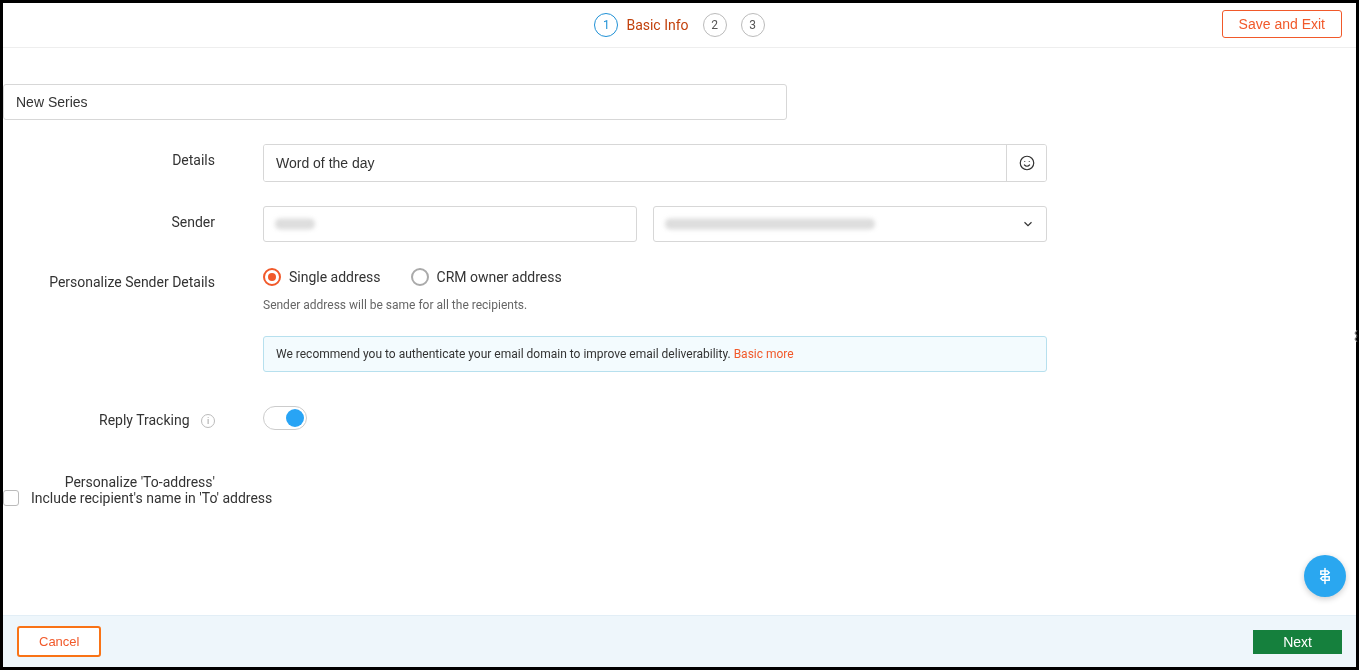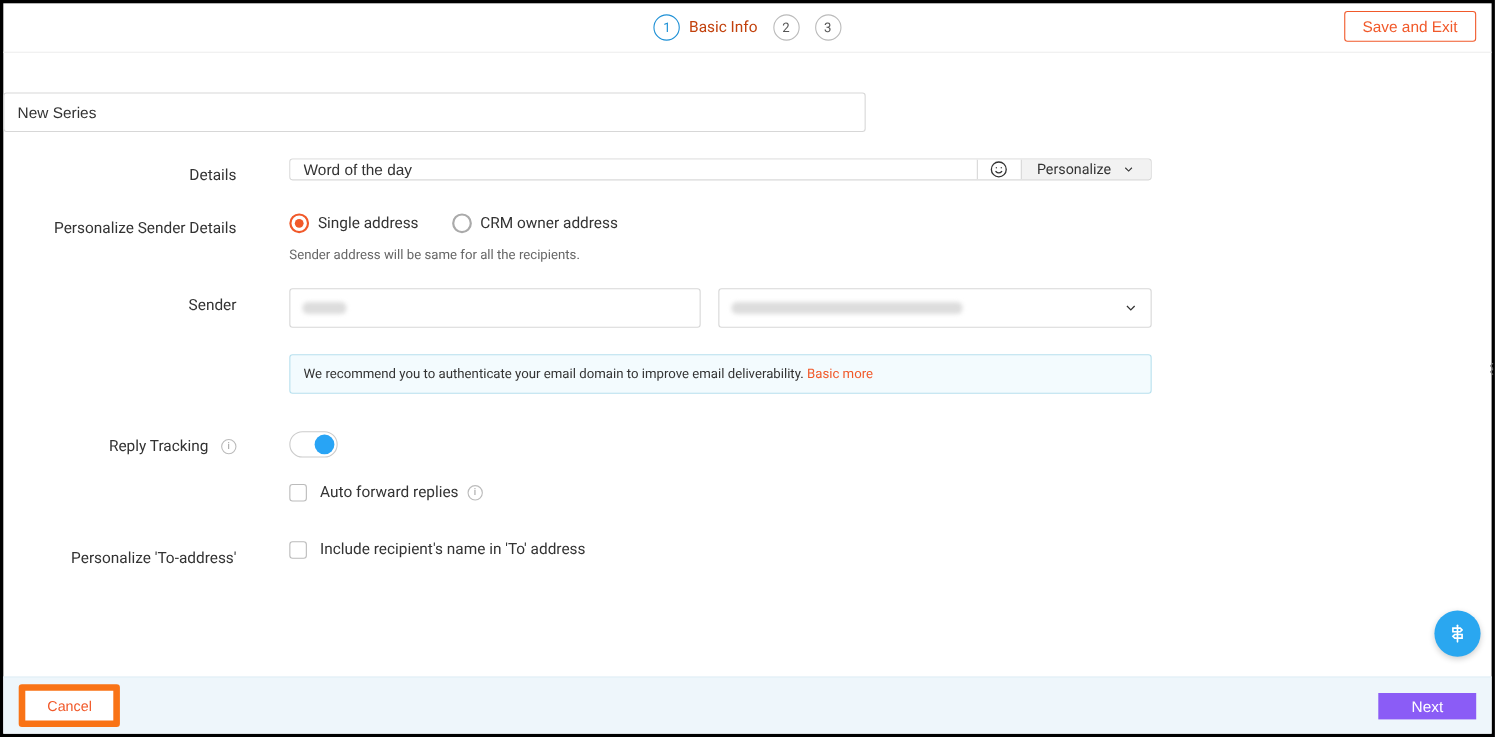--- a/index.html
+++ b/index.html
@@ -107,21 +107,21 @@
   }
   .text-input::placeholder { color: #aaa; }
 
   
   .subject-group {
     display: flex;
     width: 100%;
     border: 1px solid #d7d7d7;
     border-radius: 3px;
     overflow: hidden;
-    height: 20px;
+    height: 38px;
   }
   .subject-group input {
     flex: 1;
     border: none;
     padding: 0 12px;
     font-size: 14px;
     color: #333;
     outline: none;
   }
   .emoji-btn {
@@ -287,31 +287,31 @@
   
   .footer {
     background: #eef6fb;
     border-top: 1px solid #e2eef6;
     height: 52px;
     display: flex;
     align-items: center;
     padding: 0 14px;
   }
   .btn-cancel {
-    border: 6px solid #f97316;
+    border: 2px solid #f97316;
     color: #f1592a;
     background: #fff;
     padding: 6px 20px;
     border-radius: 3px;
     font-size: 13px;
     cursor: pointer;
   }
   .btn-next {
     margin-left: auto;
-    background: #8b5cf6;
+    background: #15803d;
     color: #fff;
     border: none;
     padding: 4px 30px;
     border-radius: 0;
     font-size: 14px;
     cursor: pointer;
   }
 
   
   .float-help {
@@ -374,46 +374,21 @@
         <div class="subject-group">
           <input type="text" value="Word of the day" style="">
           <div class="emoji-btn">
             <svg width="18" height="18" viewBox="0 0 24 24" fill="none" stroke="#333" stroke-width="1.6">
               <circle cx="12" cy="12" r="9"></circle>
               <circle cx="9" cy="10" r="0.8" fill="#333" stroke="none"></circle>
               <circle cx="15" cy="10" r="0.8" fill="#333" stroke="none"></circle>
               <path d="M8.5 14.5c1 1.2 2.2 1.8 3.5 1.8s2.5-.6 3.5-1.8" stroke-linecap="round"></path>
             </svg>
           </div>
-          <div class="personalize-btn">
-            <span>Personalize</span>
-            <span>
-              <svg width="12" height="12" viewBox="0 0 24 24" fill="none" stroke="#333" stroke-width="2">
-                  <path d="M6 9l6 6 6-6"></path>
-                </svg>
-            </span>
-          </div>
-        </div>
-      </div>
-    </div>
-
-    <div class="form-row">
-      <div class="row-label">Personalize Sender Details</div>
-      <div class="row-content">
-        <div class="radio-group">
-          <label class="radio-item">
-            <span class="radio selected"></span>
-            <span>Single address</span>
-          </label>
-          <label class="radio-item">
-            <span class="radio"></span>
-            <span>CRM owner address</span>
-          </label>
-        </div>
-        <div class="helper-text">Sender address will be same for all the recipients.</div>
+        </div>
       </div>
     </div>
 
     <div class="form-row">
       <div class="row-label">Sender</div>
       <div class="row-content">
         <div class="sender-group">
           <div class="sender-name" style="position:relative;">
             <input class="text-input" type="text" value="" style="">
             <div class="blur-mask" style="width:40px;"></div>
@@ -424,20 +399,37 @@
             <span class="dropdown-chevron">
               <svg width="14" height="14" viewBox="0 0 24 24" fill="none" stroke="#333" stroke-width="2">
                   <path d="M6 9l6 6 6-6"></path>
                 </svg>
             </span>
           </div>
         </div>
       </div>
     </div>
 
+    <div class="form-row">
+      <div class="row-label">Personalize Sender Details</div>
+      <div class="row-content">
+        <div class="radio-group">
+          <label class="radio-item">
+            <span class="radio selected"></span>
+            <span>Single address</span>
+          </label>
+          <label class="radio-item">
+            <span class="radio"></span>
+            <span>CRM owner address</span>
+          </label>
+        </div>
+        <div class="helper-text">Sender address will be same for all the recipients.</div>
+      </div>
+    </div>
+
     <div class="form-row info-row">
       <div class="row-label"></div>
       <div class="row-content">
         <div class="info-banner">
           <span>We recommend you to authenticate your email domain to improve email deliverability. </span><a>Basic more</a>
         </div>
       </div>
     </div>
 
     <div class="form-row toggle-row" style="margin-top:32px;">
@@ -445,32 +437,22 @@
         <span>Reply Tracking</span>
         <span class="info-icon">i</span>
       </div>
       <div class="row-content">
         <div class="toggle">
           <div class="knob"></div>
         </div>
       </div>
     </div>
 
-    <div class="form-row" style="margin-top:24px;">
-      <div class="row-label"></div>
-      <div class="row-content">
-        <div class="checkbox-row">
-          <span class="checkbox"></span>
-          <span>Auto forward replies</span>
-          <span class="info-icon">i</span>
-        </div>
-      </div>
-    </div>
-
-    <div class="form-row" style="margin-top:36px;">
+
+    <div class="form-row" style="margin-top:36px;flex-direction:column;">
       <div class="row-label">Personalize 'To-address'</div>
       <div class="row-content">
         <div class="checkbox-row">
           <span class="checkbox"></span>
           <span>Include recipient's name in 'To' address</span>
         </div>
       </div>
     </div>
 
   </div>

